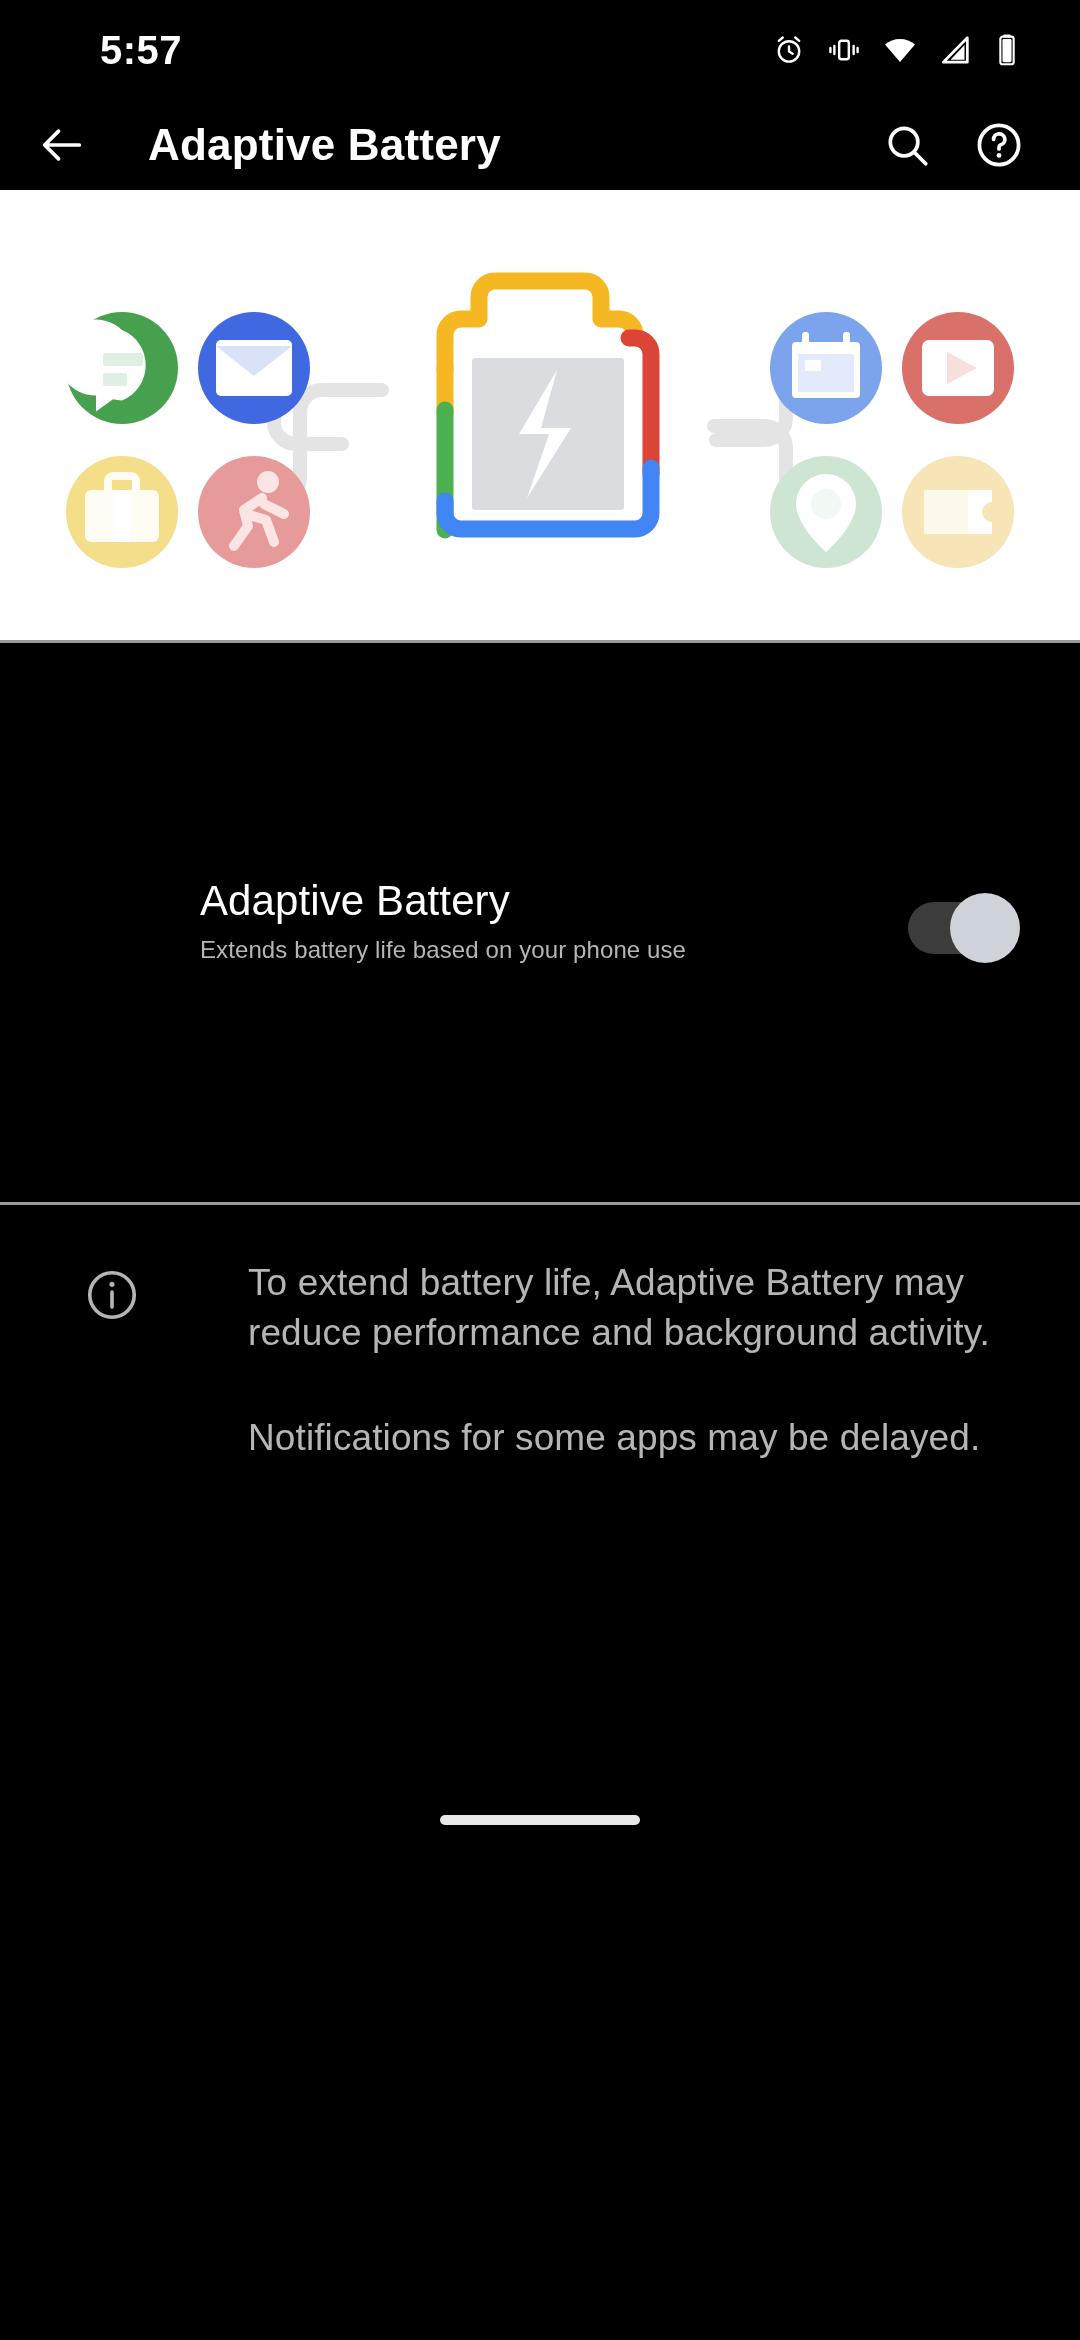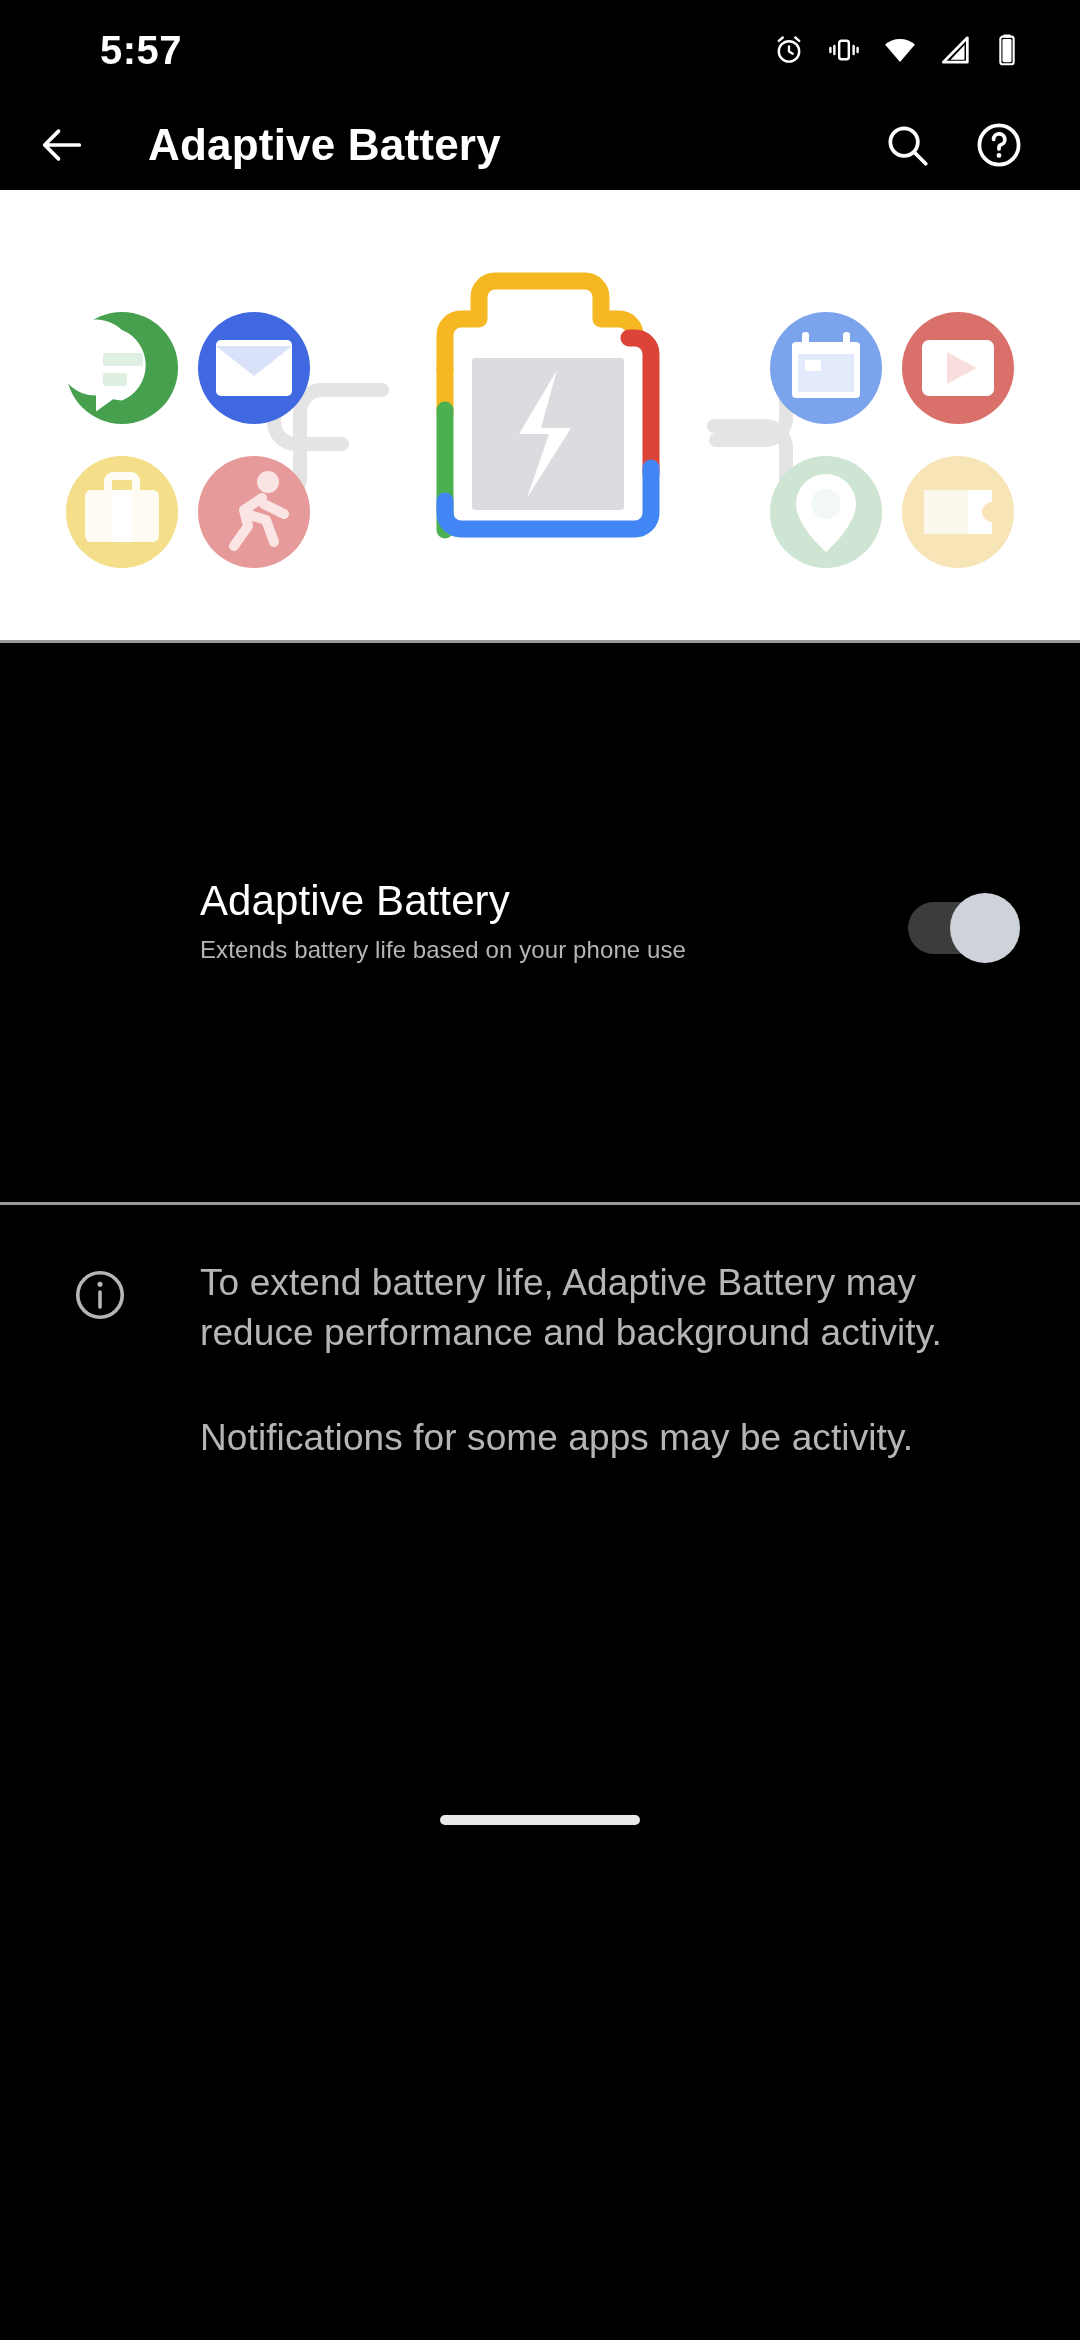--- a/index.html
+++ b/index.html
@@ -80,21 +80,21 @@
 
   
   .info-section {
     position:absolute; top:1202px; left:0; width:1080px;
   }
   .divider-info {
     position:absolute; top:0; left:0; width:1080px; height:3px;
     background:#9a9a9a;
   }
   .info-body {
-    display:flex; padding:56px 56px 0 0;
+    display:flex; padding:56px 56px 0 12px;gap:36px;
   }
   .info-icon-wrap { width:200px; display:flex; justify-content:center; padding-top:8px; flex:none; }
   .info-texts { flex:1; padding-right:20px; }
   .info-para {
     color:#b5b5b5; font-size:37px; line-height:1.36; letter-spacing:.1px;
   }
   .info-para + .info-para { margin-top:54px; }
 
   
   .nav-pill {
@@ -269,20 +269,20 @@
         <span>
           <svg width="58" height="58" viewBox="0 0 24 24">
             <circle cx="12" cy="12" r="9.2" fill="none" stroke="#b5b5b5" stroke-width="1.5"></circle>
             <circle cx="12" cy="7.6" r="1.05" fill="#b5b5b5"></circle>
             <path d="M12 10.8v6.2" stroke="#b5b5b5" stroke-width="1.5" stroke-linecap="round"></path>
           </svg>
         </span>
       </div>
       <div class="info-texts">
         <p class="info-para">To extend battery life, Adaptive Battery may reduce performance and background activity.</p>
-        <p class="info-para">Notifications for some apps may be activity.</p>
+        <p class="info-para">Notifications for some apps may be delayed.</p>
       </div>
     </div>
   </div>
 
   <div class="nav-pill"></div>
 
 </div>
 
 </body></html>

